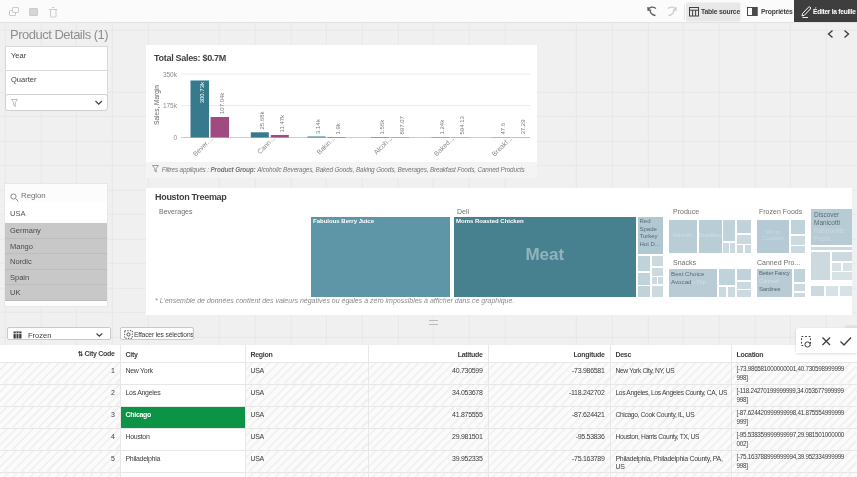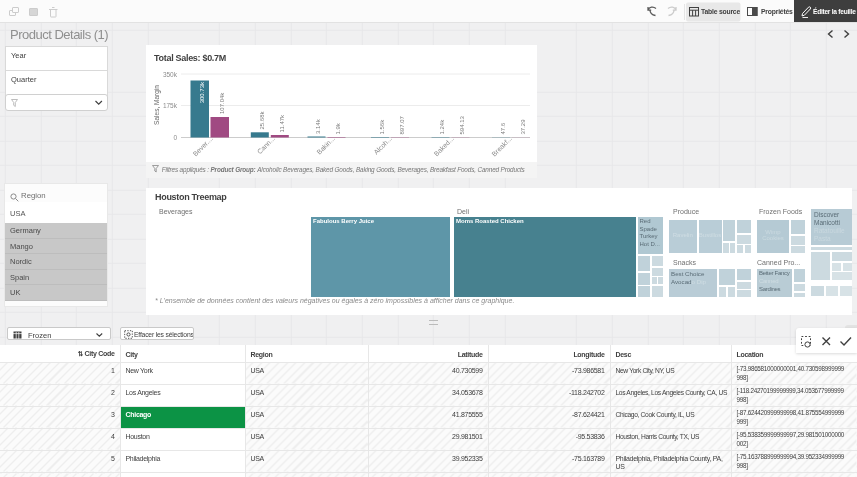--- a/index.html
+++ b/index.html
@@ -188,20 +188,21 @@
   <div class="tgroup" style="left:613px; top:20px;">Frozen Foods</div>
   <div class="tgroup" style="left:527px; top:71px;">Snacks</div>
   <div class="tgroup" style="left:611px; top:71px;">Canned Pro...</div>
 
   <div class="tblock" style="left:165px; top:29px; width:139px; height:80px; background:#5e96a8;">
     <div class="tlabel">Fabulous Berry Juice</div>
   </div>
 
   <div class="tblock" style="left:308px; top:29px; width:181.5px; height:80px; background:#47818f;">
     <div class="tlabel">Moms Roasted Chicken</div>
+    <div class="tbig" style="top:28px; font-size:17px; color:rgba(255,255,255,0.4);">Meat</div>
   </div>
   <div class="tblock" style="left:491.5px; top:29px; width:25.5px; height:37px; background:#b0c8d2; color:#5a6c76; font-size:6px; padding:1px 2px; line-height:7.6px;">Red Spade Turkey Hot D...</div>
   <div class="sb" style="left:491.5px;top:68px;width:12.5px;height:15px;"></div>
   <div class="sb" style="left:491.5px;top:84.5px;width:12.5px;height:12px;"></div>
   <div class="sb" style="left:491.5px;top:98px;width:12.5px;height:11px;"></div>
   <div class="sb2" style="left:505.5px;top:68px;width:11.5px;height:10px;"></div>
   <div class="sb2" style="left:505.5px;top:79.5px;width:11.5px;height:8px;"></div>
   <div class="sb2" style="left:505.5px;top:89px;width:5px;height:7px;"></div>
   <div class="sb2" style="left:512px;top:89px;width:5px;height:7px;"></div>
   <div class="sb2" style="left:505.5px;top:97.5px;width:11.5px;height:11.5px;"></div>

